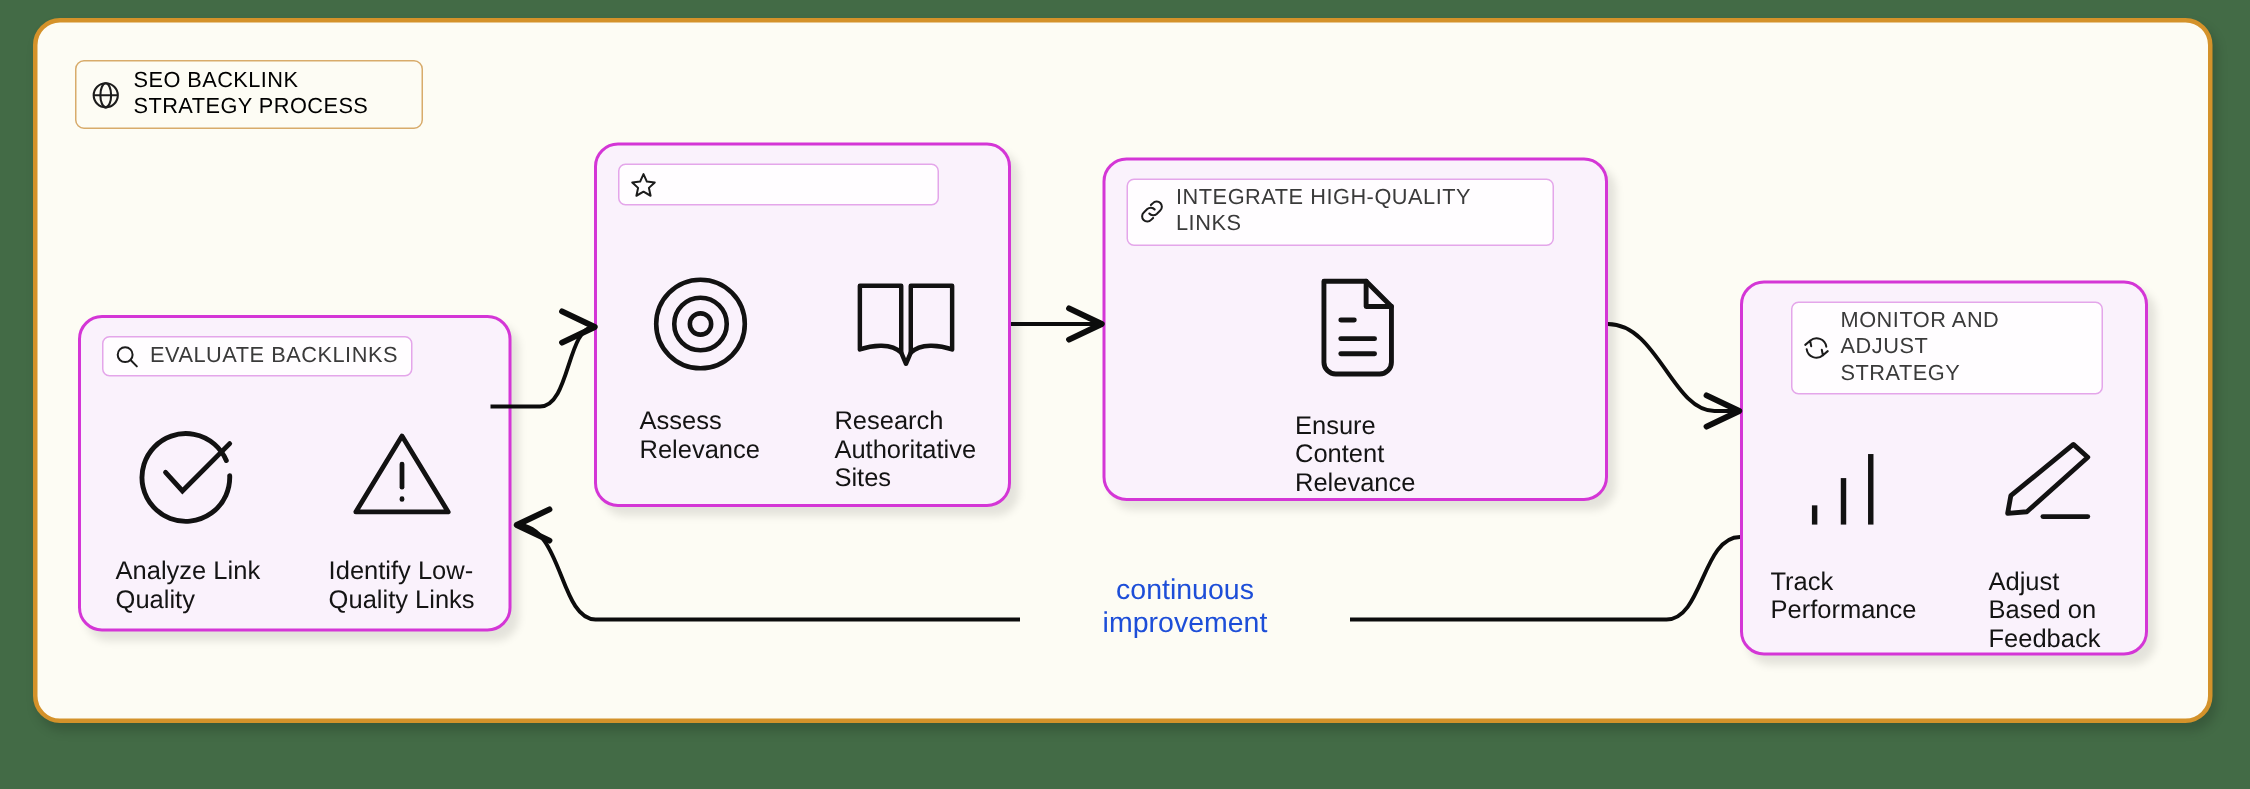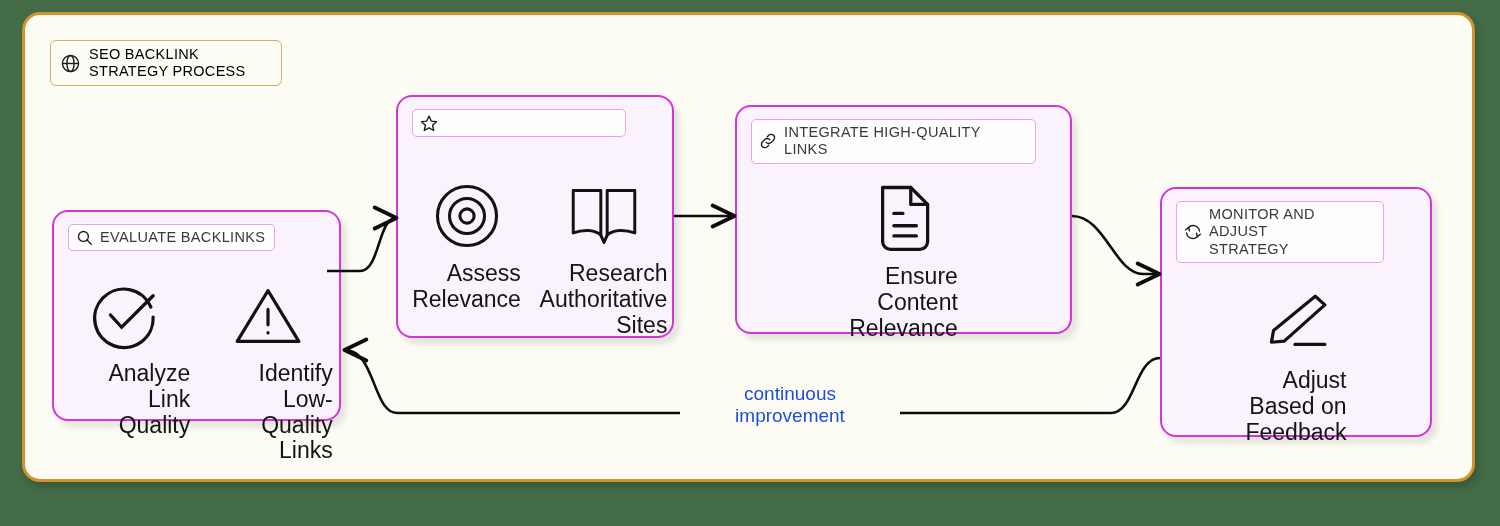--- a/index.html
+++ b/index.html
@@ -98,24 +98,24 @@
     align-items: center;
     width: 130px;
   }
   .item .item-ico {
     height: 72px;
     display: flex;
     align-items: center;
     justify-content: center;
   }
   .item .item-label {
-    margin-top: 9px;
-    font-size: 23px;
+    margin-top: 19px;
+    font-size: 17px;
     color: #141414;
-    text-align: right;
+    text-align: left;
     line-height: 1.12;
     white-space: pre-line;
   }
   
   #connectors {
     position: absolute;
     left: 0; top: 0;
     width: 1453px; height: 470px;
     pointer-events: none;
   }
@@ -240,35 +240,46 @@
             </svg>
           </span>
           <span class="item-label">Ensure
 Content
 Relevance</span>
         </div>
       </div>
     </div>
 
     <div class="stage-box" style="left:1135px; top:172px; width:272px; height:250px;">
-      <div class="stage-badge" style="width:208px;">
+      <div class="stage-badge" style="width:208px;margin-left:18px;">
         <span>
           <svg class="icon-svg" width="18" height="18" viewBox="0 0 24 24" fill="none" stroke="#1c1c1c" stroke-width="1.8" stroke-linecap="round" stroke-linejoin="round">
             <path d="M3.3 13.2 a8.7 8.7 0 0 0 14.4 5.2"></path>
             <path d="M20.7 10.8 a8.7 8.7 0 0 0-14.4-5.2"></path>
             <path d="M2 9.2 L6.3 5.6 L7.3 10.4"></path>
             <path d="M22 14.8 L17.7 18.4 L16.7 13.6"></path>
           </svg>
         </span>
         <span class="sb-label">MONITOR AND ADJUST
 STRATEGY</span>
       </div>
       <div class="items-row" style="top:98px;">
         <div class="item">
           <span class="item-ico">
+            <svg class="icon-svg" width="62" height="62" viewBox="0 0 58 58" fill="none" stroke="#121212" stroke-width="3.4" stroke-linecap="butt">
+              <line x1="11" y1="42" x2="11" y2="54"></line>
+              <line x1="29" y1="25" x2="29" y2="54"></line>
+              <line x1="46" y1="10" x2="46" y2="54"></line>
+            </svg>
+          </span>
+          <span class="item-label">Track
+Performance</span>
+        </div>
+        <div class="item">
+          <span class="item-ico">
             <svg class="icon-svg" width="66" height="62" viewBox="0 0 60 58" fill="none" stroke="#121212" stroke-width="3" stroke-linejoin="round" stroke-linecap="round">
               <path d="M48 4 L57 12 L19 46 L7 47 L9 36 Z"></path>
               <line x1="29" y1="49" x2="57" y2="49"></line>
             </svg>
           </span>
           <span class="item-label">Adjust
 Based on
 Feedback</span>
         </div>
       </div>

